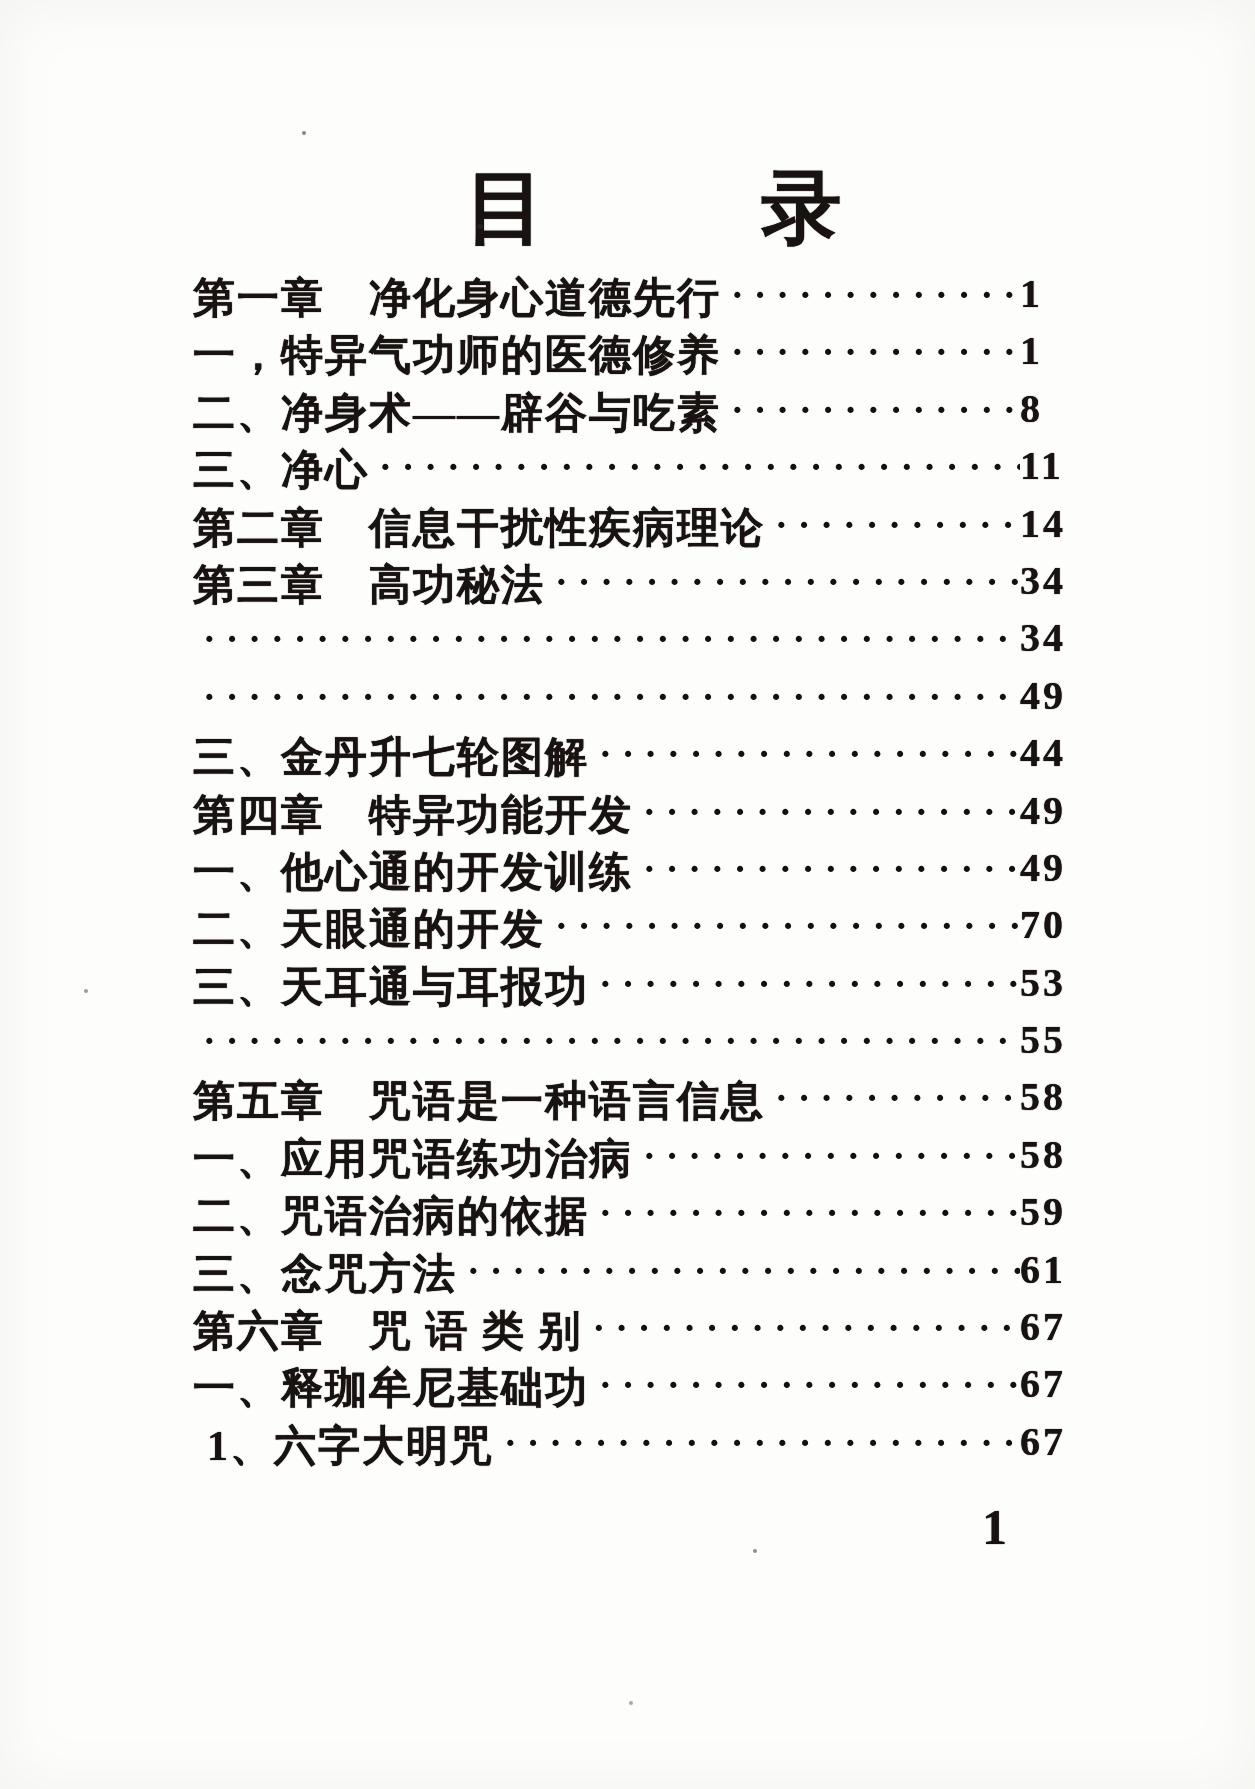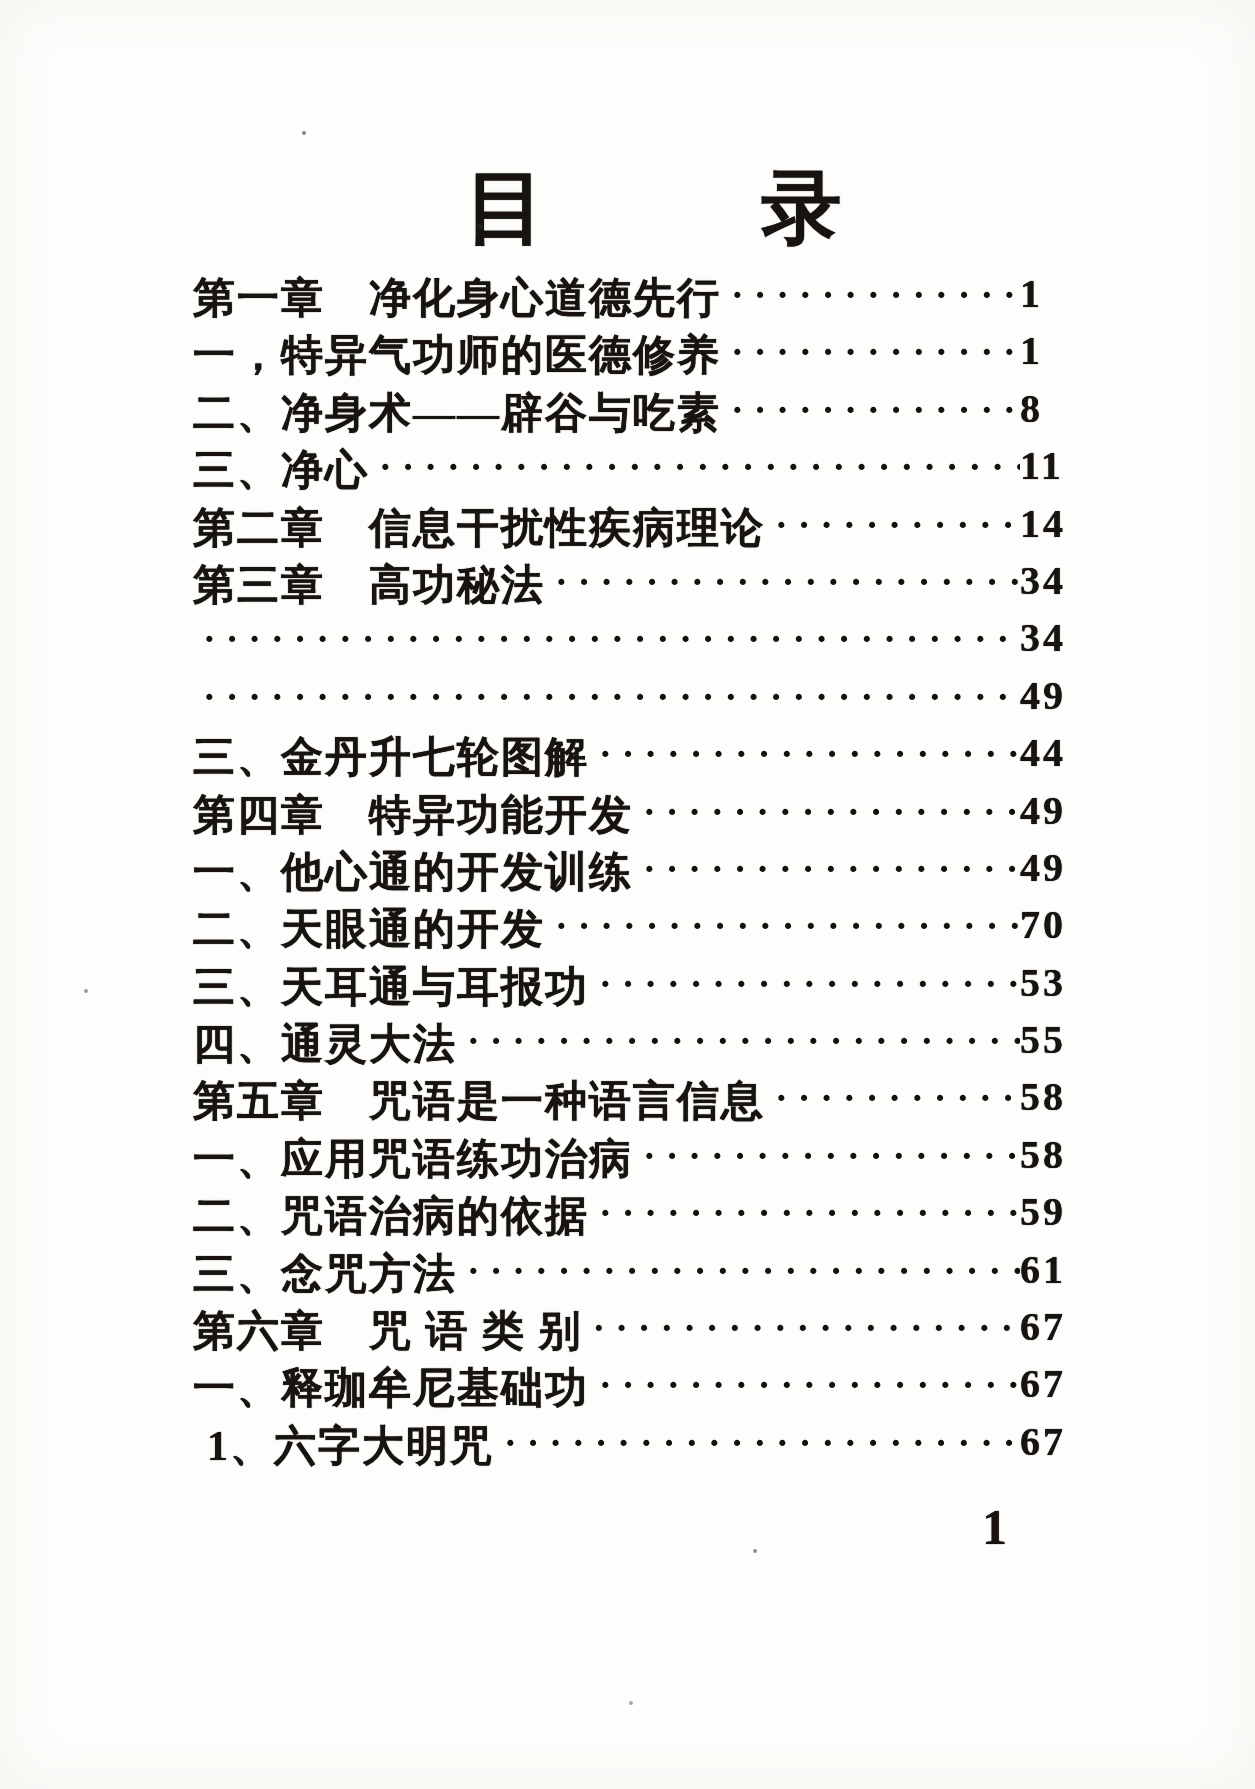--- a/index.html
+++ b/index.html
@@ -143,21 +143,20 @@
         <span class="lab">二、天眼通的开发</span>
         <span class="lead">······································································</span>
         <span class="pg">70</span>
       </div>
       <div class="row">
         <span class="lab">三、天耳通与耳报功</span>
         <span class="lead">······································································</span>
         <span class="pg">53</span>
       </div>
       <div class="row">
-        <span class="lab">四、通灵大法</span>
         <span class="lead">······································································</span>
         <span class="pg">55</span>
       </div>
       <div class="row">
         <span class="lab">第五章　咒语是一种语言信息</span>
         <span class="lead">······································································</span>
         <span class="pg">58</span>
       </div>
       <div class="row">
         <span class="lab">一、应用咒语练功治病</span>

